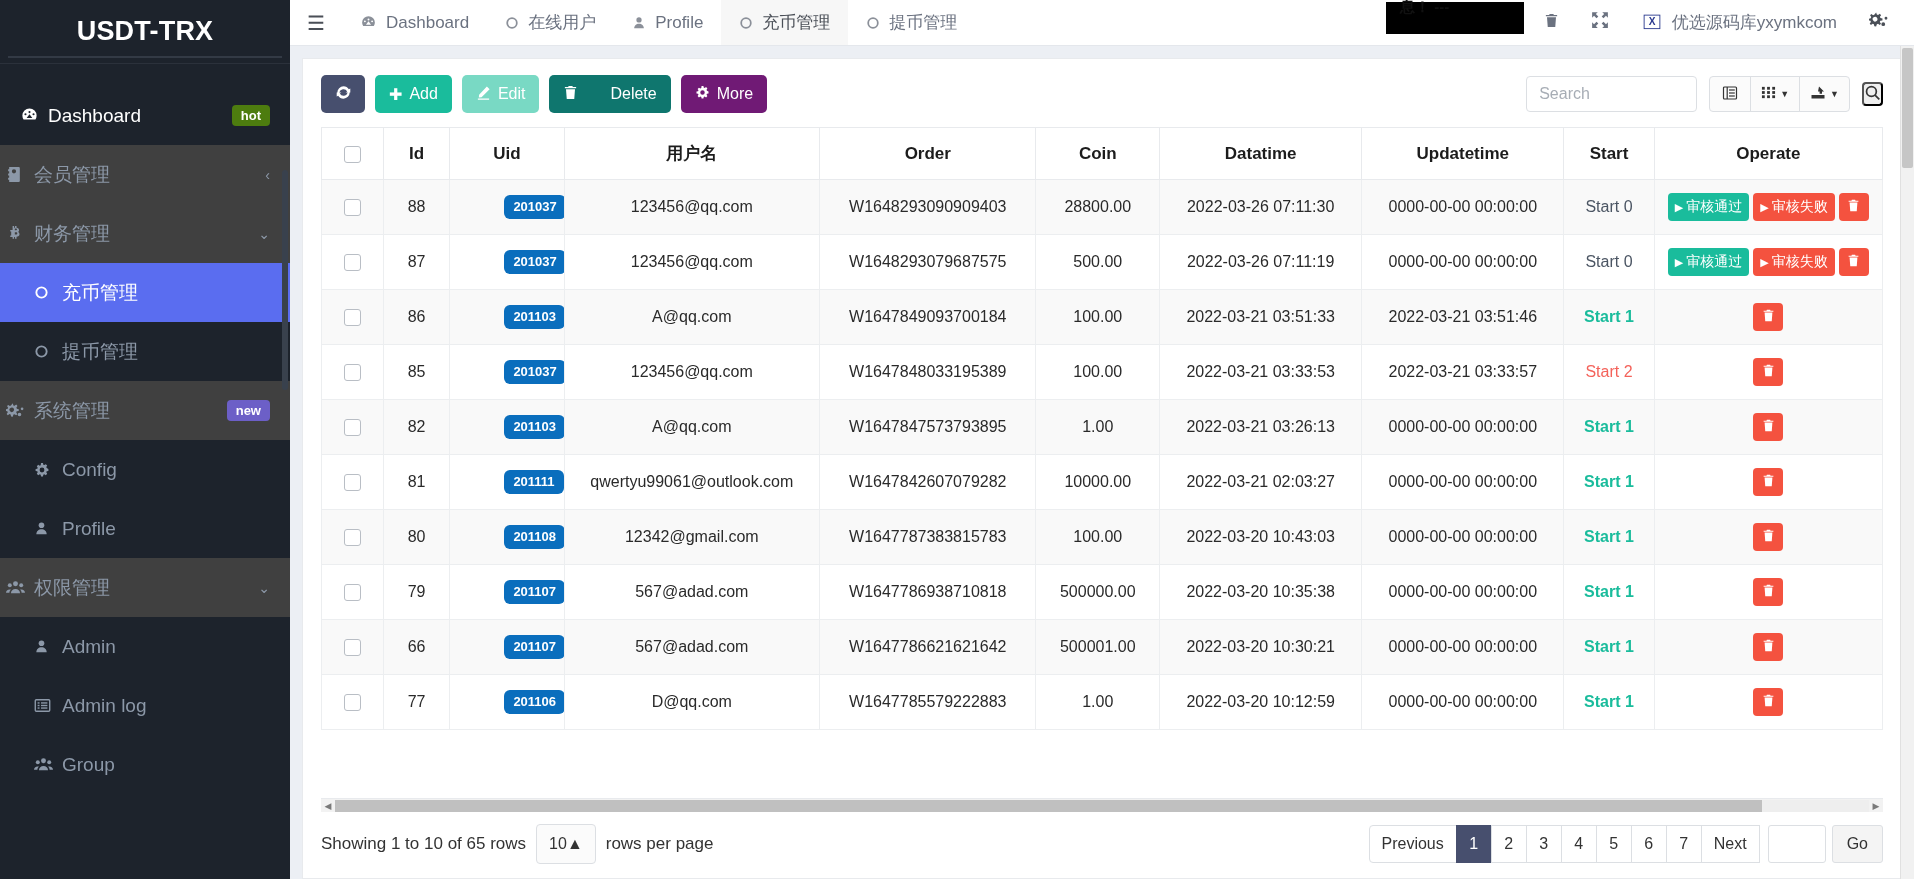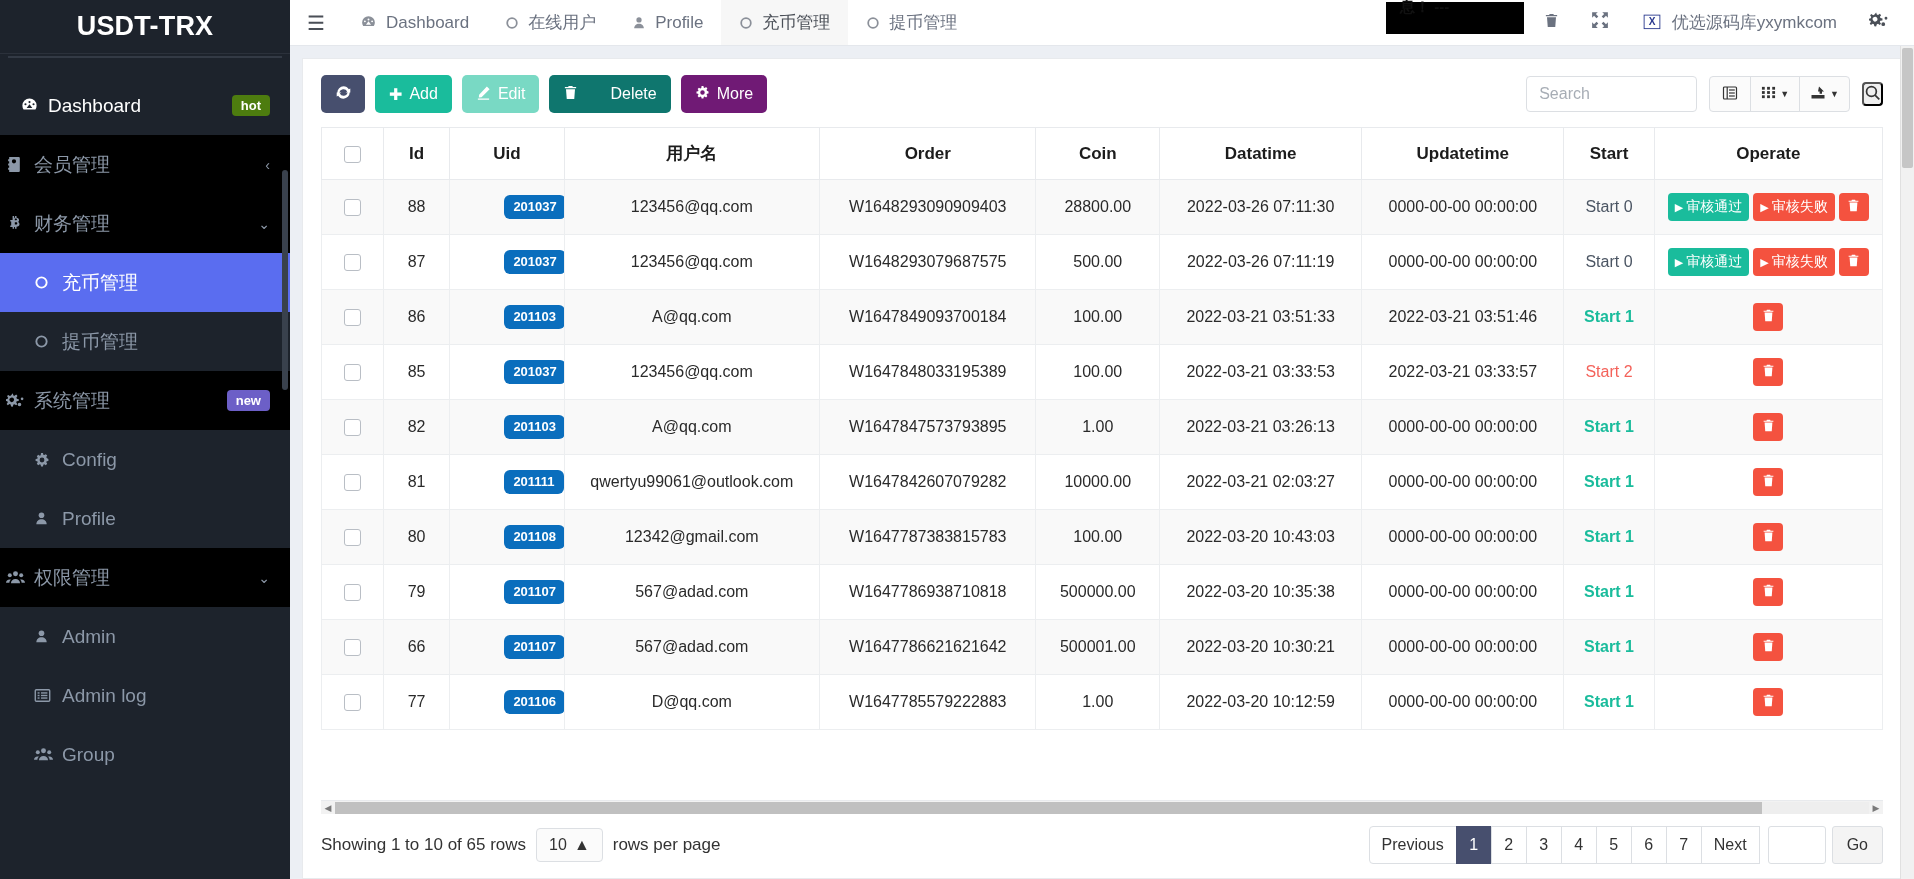--- a/index.html
+++ b/index.html
@@ -13,21 +13,21 @@
 
   
   .sidebar {
     width: 290px; flex: 0 0 290px;
     background: #1d232c;
     height: 879px;
     overflow: hidden;
     position: relative;
   }
   .brand {
-    height: 54px; display: flex; align-items: center; justify-content: center;
+    height: 64px; display: flex; align-items: center; justify-content: center;
     color: #fff; font-size: 27px; font-weight: 600;
     border-bottom: 1px solid #2b313b;
     letter-spacing: 0.2px;
   }
   .brand-underline {
     position: absolute; top: 56px; left: 8px; right: 8px; height: 2px;
     background: #333a45;
   }
   .nav { padding-top: 22px; }
   .nav-item {
@@ -37,21 +37,21 @@
     cursor: pointer; position: relative;
   }
   .nav-item .ico {
     width: 28px; flex: 0 0 28px; text-align: left;
     font-size: 17px; color: #8c98a8;
     display: inline-flex; align-items: center;
   }
   .nav-item .lbl { flex: 1 1 auto; white-space: nowrap; }
   .nav-item.top { color: #ffffff; background: #1d232c; }
   .nav-item.top .ico { color: #fff; }
-  .nav-item.group { background: #000000; padding-left: 6px; }
+  .nav-item.group { background: #404040; padding-left: 6px; }
   .nav-item.active { background: #5a6df0; color: #fff; }
   .nav-item.active .ico { color: #fff; }
   .nav-item.sub { padding-left: 34px; }
   .nav-item.sub .ico { font-size: 14px; }
   .badge {
     font-size: 13px; font-weight: bold; color: #fff;
     border-radius: 4px; padding: 3px 9px; line-height: 1.2;
   }
   .badge.hot { background: #4d7c0f; }
   .badge.new { background: #6c5fc7; }
@@ -195,21 +195,21 @@
   .hscroll .thumb { position: absolute; left: 0; top: 0; height: 12px; width: 93%; background: #c0c0c0; }
 
   
   .tfoot {
     display: flex; align-items: center; padding: 12px 18px 14px 18px;
     background: #fff; border: 1px solid #e8eaed; border-top: none;
   }
   .showing { font-size: 17px; color: #333; display: flex; align-items: center; gap: 10px; }
   .pagesize {
     border: 1px solid #dcdfe3; background: #fbfbfb; border-radius: 4px;
-    height: 34px; padding: 0 12px; display: inline-flex; align-items: center; gap: 7px;
+    height: 40px; padding: 0 12px; display: inline-flex; align-items: center; 
     font-size: 16px; color: #333; cursor: pointer;
   }
   .pagination { margin-left: auto; display: flex; align-items: center; }
   .pg {
     min-width: 36px; height: 38px; border: 1px solid #dcdfe3; background: #fff;
     display: inline-flex; align-items: center; justify-content: center;
     font-size: 16px; color: #333; cursor: pointer; margin-left: -1px; padding: 0 12px;
   }
   .pg:first-child { border-radius: 4px 0 0 4px; }
   .pg.active { background: #474f6e; color: #fff; border-color: #474f6e; }

